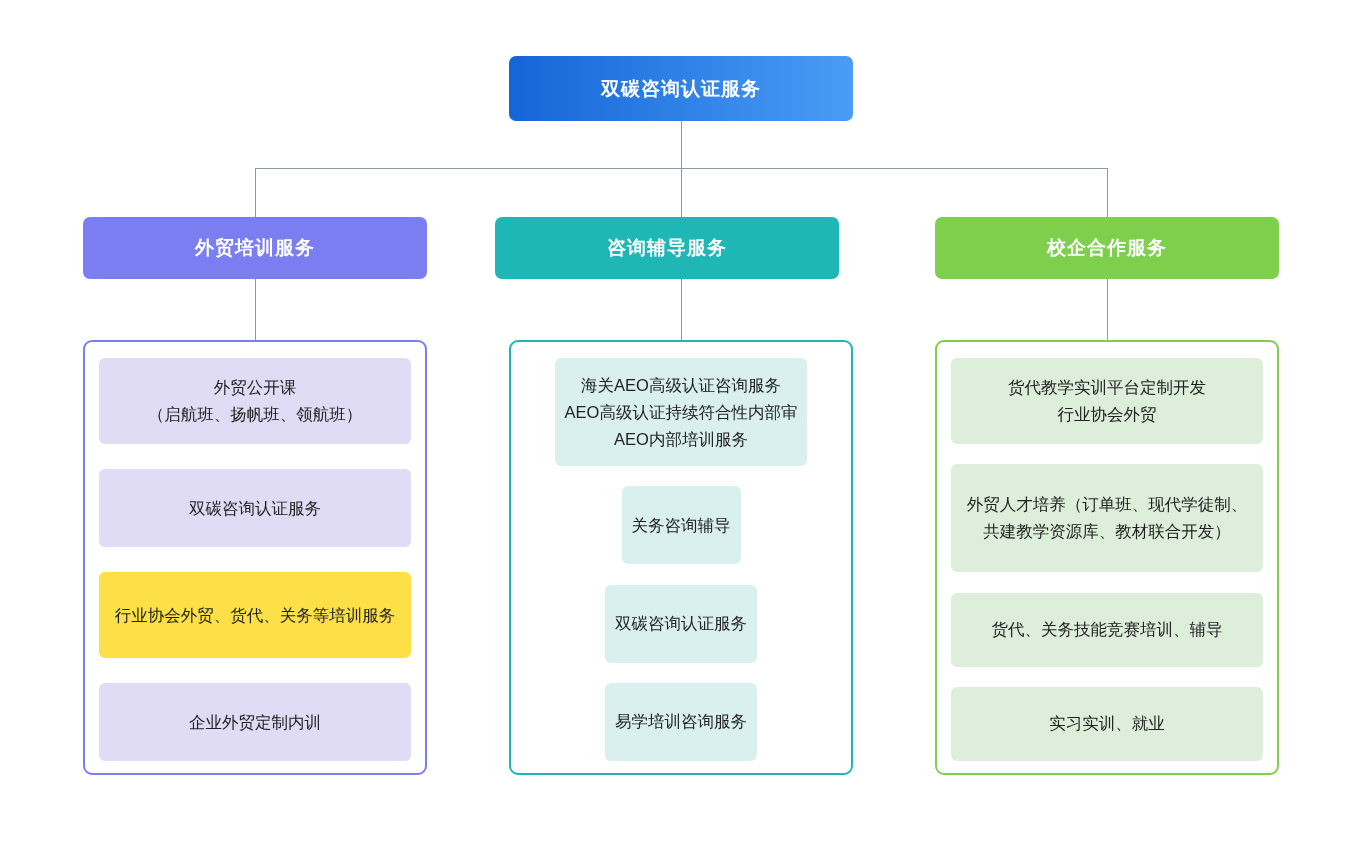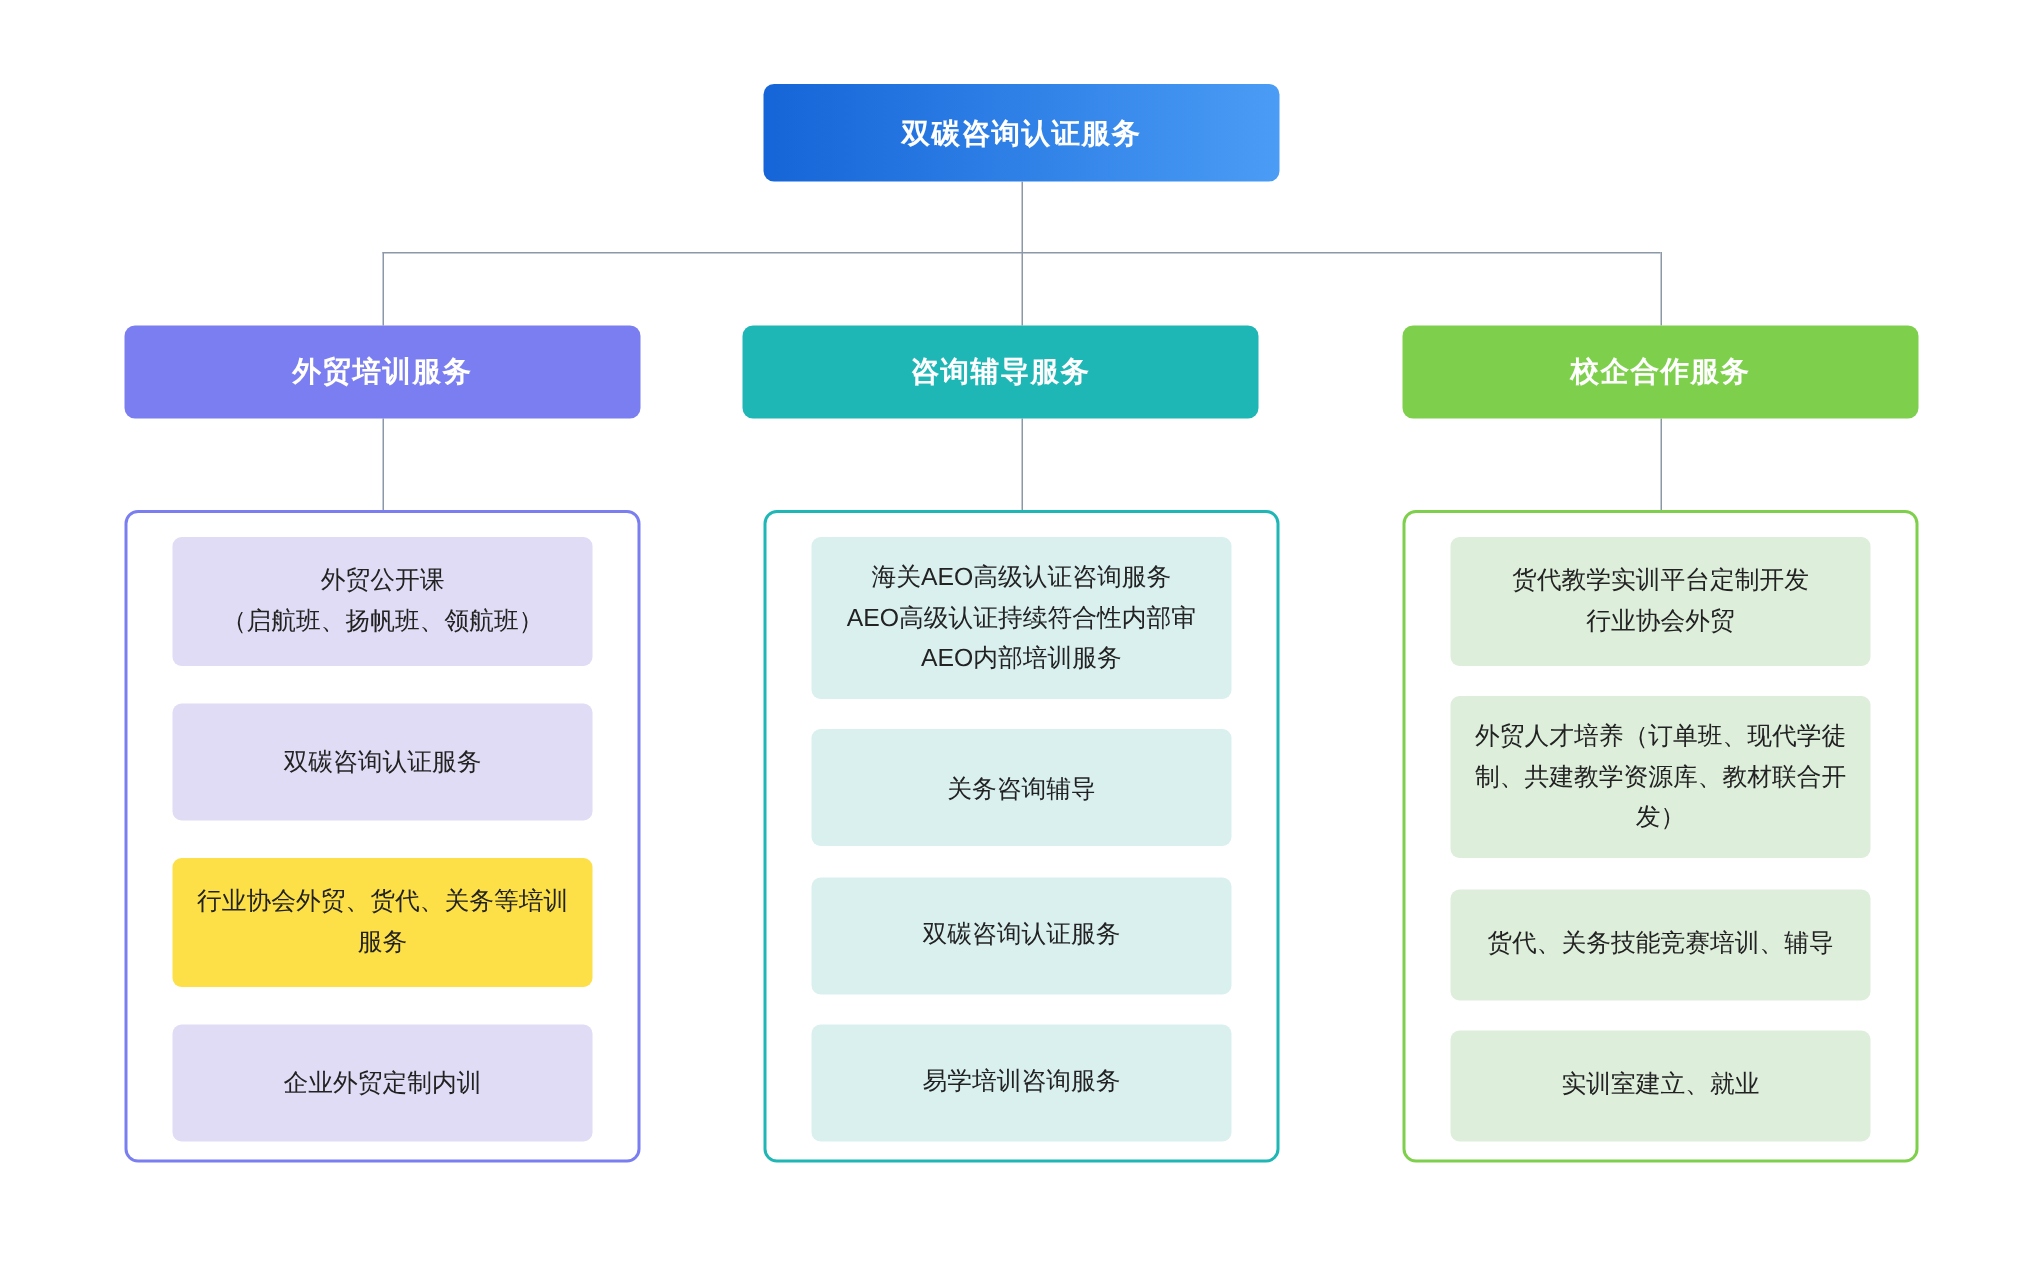--- a/index.html
+++ b/index.html
@@ -66,21 +66,21 @@
   
   .branch-container {
     position: absolute;
     top: 340px;
     width: 344px;
     height: 435px;
     border-radius: 9px;
     border: 2px solid #000;
     background: #ffffff;
     box-sizing: border-box;
-    padding: 16px 30px;
+    padding: 16px 14px;
     display: flex;
     flex-direction: column;
     justify-content: flex-start;
   }
 
   .leaf {
     border-radius: 6px;
     display: flex;
     align-items: center;
     justify-content: center;
@@ -125,33 +125,33 @@
       <div class="branch-container" style="left: 83px; border-color: rgb(123, 126, 240);">
         <div class="leaf" style="background: rgb(224, 220, 245); height: 86px; min-height: 86px; margin-bottom: 25px;"><span>外贸公开课
 （启航班、扬帆班、领航班）</span></div>
         <div class="leaf" style="background: rgb(224, 220, 245); height: 78px; min-height: 78px; margin-bottom: 25px;"><span>双碳咨询认证服务</span></div>
         <div class="leaf" style="background: #fde047; height: 86px; min-height: 86px; margin-bottom: 25px;"><span>行业协会外贸、货代、关务等培训服务</span></div>
         <div class="leaf" style="background: rgb(224, 220, 245); height: 78px; min-height: 78px;"><span>企业外贸定制内训</span></div>
       </div>
       <div class="branch-header col-1" style="left: 495px; background: rgb(31, 182, 182);">
         <span>咨询辅导服务</span>
       </div>
-      <div class="branch-container" style="left: 509px; border-color: rgb(31, 182, 182);">
+      <div class="branch-container" style="left: 509px; border-color: rgb(31, 182, 182); align-items: center;">
         <div class="leaf" style="background: rgb(217, 240, 239); height: 108px; min-height: 108px; margin-bottom: 20.3333px;"><span>海关AEO高级认证咨询服务
 AEO高级认证持续符合性内部审
 AEO内部培训服务</span></div>
         <div class="leaf" style="background: rgb(217, 240, 239); height: 78px; min-height: 78px; margin-bottom: 20.3333px; font-family: Liberation Serif, serif;"><span>关务咨询辅导</span></div>
         <div class="leaf" style="background: rgb(217, 240, 239); height: 78px; min-height: 78px; margin-bottom: 20.3333px;"><span>双碳咨询认证服务</span></div>
         <div class="leaf" style="background: rgb(217, 240, 239); height: 78px; min-height: 78px;"><span>易学培训咨询服务</span></div>
       </div>
       <div class="branch-header col-2" style="left: 935px; background: rgb(126, 208, 76);">
         <span>校企合作服务</span>
       </div>
       <div class="branch-container" style="left: 935px; border-color: rgb(126, 208, 76);">
         <div class="leaf" style="background: rgb(221, 238, 219); height: 86px; min-height: 86px; margin-bottom: 20.3333px;"><span>货代教学实训平台定制开发
 行业协会外贸</span></div>
         <div class="leaf" style="background: rgb(221, 238, 219); height: 108px; min-height: 108px; margin-bottom: 20.3333px;"><span>外贸人才培养（订单班、现代学徒制、共建教学资源库、教材联合开发）</span></div>
         <div class="leaf" style="background: rgb(221, 238, 219); height: 74px; min-height: 74px; margin-bottom: 20.3333px;"><span>货代、关务技能竞赛培训、辅导</span></div>
-        <div class="leaf" style="background: rgb(221, 238, 219); height: 74px; min-height: 74px;"><span>实训室建立、就业</span></div>
+        <div class="leaf" style="background: rgb(221, 238, 219); height: 74px; min-height: 74px;"><span>实习实训、就业</span></div>
       </div>
     </div>
 
 </div>
 
 </body></html>

